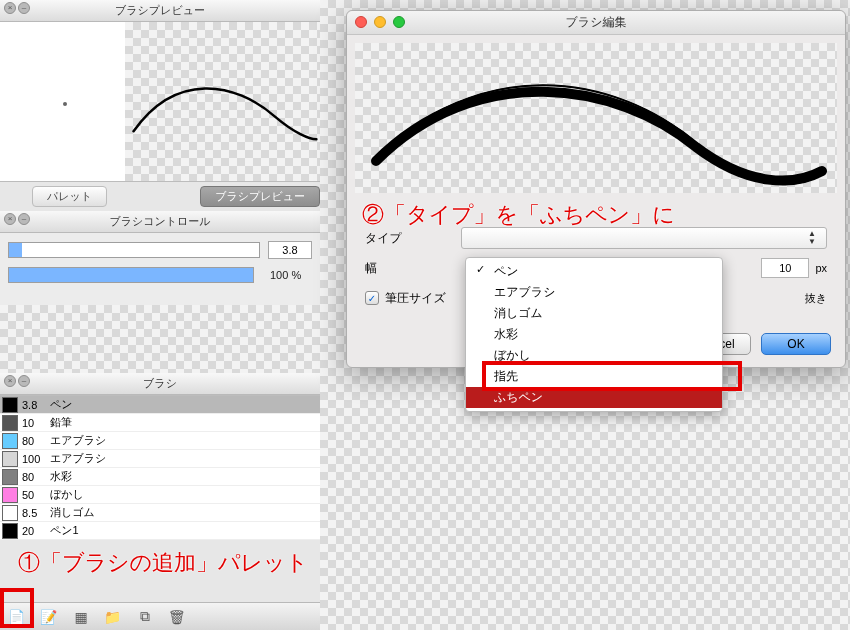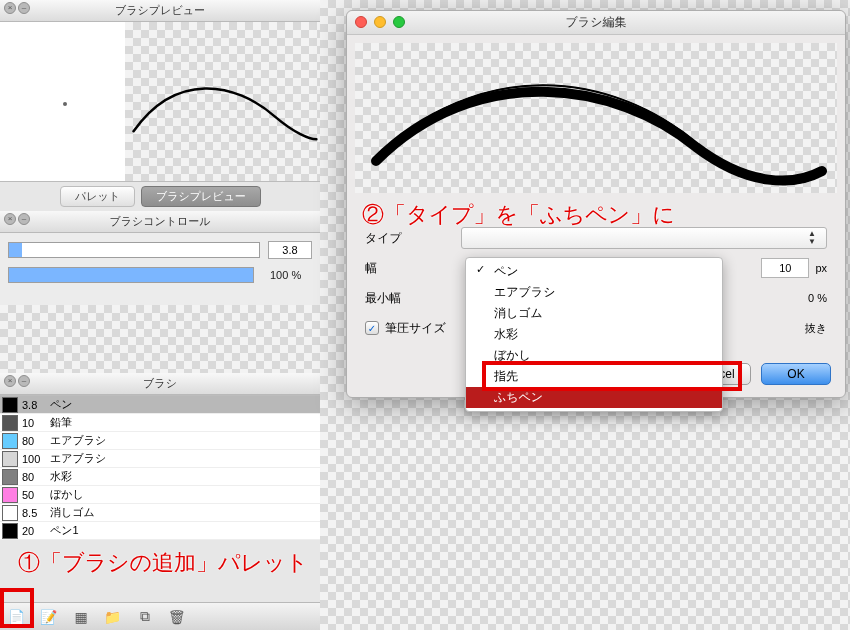--- a/index.html
+++ b/index.html
@@ -22,21 +22,21 @@
   .panel-title { font-size:11px; text-align:center; padding:3px 0; background:linear-gradient(#f8f8f8,#dcdcdc); border-bottom:1px solid #b9b9b9; color:#333; position:relative;}
   .panel-title .xo { position:absolute; left:4px; top:2px; display:flex; gap:2px;}
   .xo span{ width:12px;height:12px;border-radius:50%;background:#b9b9b9;border:1px solid #8f8f8f;font-size:8px;line-height:10px;text-align:center;color:#555;}
 
   .preview-row { display:flex; height:160px; border-bottom:1px solid #bcbcbc;}
   .preview-left { width:125px; background:#fff; position:relative;}
   .preview-left .dot { position:absolute; left:50%; top:50%; width:4px;height:4px;border-radius:50%;background:#666;}
   .preview-right { flex:1; position:relative;}
   .preview-right svg { position:absolute; left:0; top:0; width:100%; height:100%;}
 
-  .tab-strip{display:flex; gap:6px; padding:4px 0 4px 60px; background:#e7e7e7;}
+  .tab-strip{display:flex; gap:6px; padding:4px 0 4px 32px; background:#e7e7e7;justify-content:space-between;}
   .tab{font-size:11px;border:1px solid #bdbdbd;border-radius:4px;padding:2px 14px;background:linear-gradient(#fefefe,#e0e0e0);color:#444;}
   .tab.active{background:linear-gradient(#a8a8a8,#8e8e8e);color:#fff;border-color:#777;}
 
   .ctrl-body { background:#ececec; padding:8px 8px 14px 8px;}
   .slider-row{display:flex;align-items:center;gap:8px;margin-bottom:8px;}
   .slider-track{flex:1;height:16px;border:1px solid #9e9e9e;background:#fff;position:relative;}
   .slider-fill{position:absolute;left:0;top:0;bottom:0;}
   .val-box{width:44px;height:18px;border:1px solid #a6a6a6;background:#fff;font-size:11px;text-align:center;line-height:16px;}
   .pct{font-size:11px;color:#1a1a1a; min-width:42px;margin-left:8px;}
 
@@ -229,25 +229,20 @@
           <span class="sel-arrows">▲<br>▼</span>
       </div>
     </div>
     <div class="f-row">
       <div class="f-label">幅</div>
       <div style="flex:1"></div>
       <input class="num-field" value="10" style="">
       <span class="unit">px</span>
     </div>
     <div class="f-row">
-      <div class="f-label">最小幅</div>
-      <div style="flex:1"></div>
-      <span class="unit">0 %</span>
-    </div>
-    <div class="f-row">
       <span class="chk">✓</span>
       <span>筆圧サイズ</span>
       <div style="flex:1"></div>
       <span class="unit">抜き</span>
     </div>
   </div>
 
   <div class="btn-row">
     <button class="mac-btn">Cancel</button>
     <button class="mac-btn primary">OK</button>

